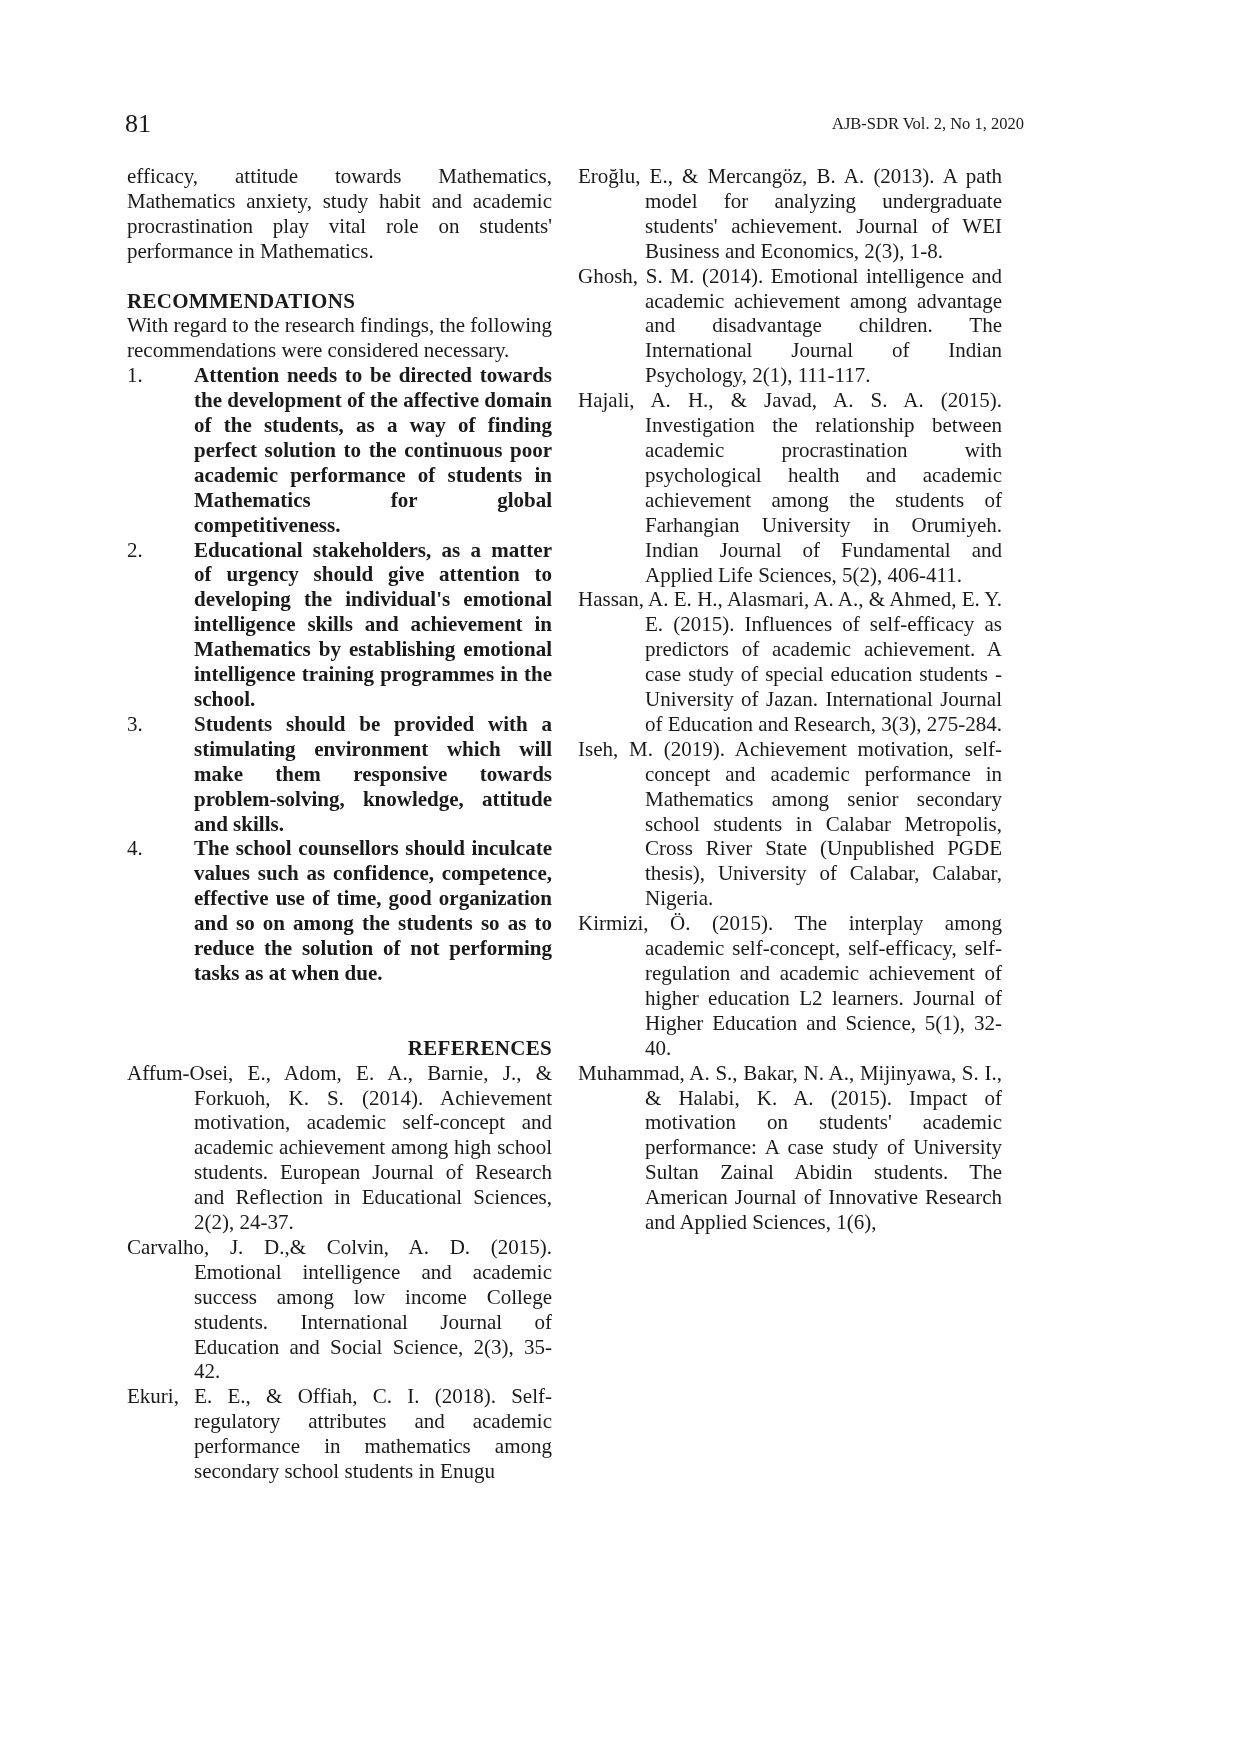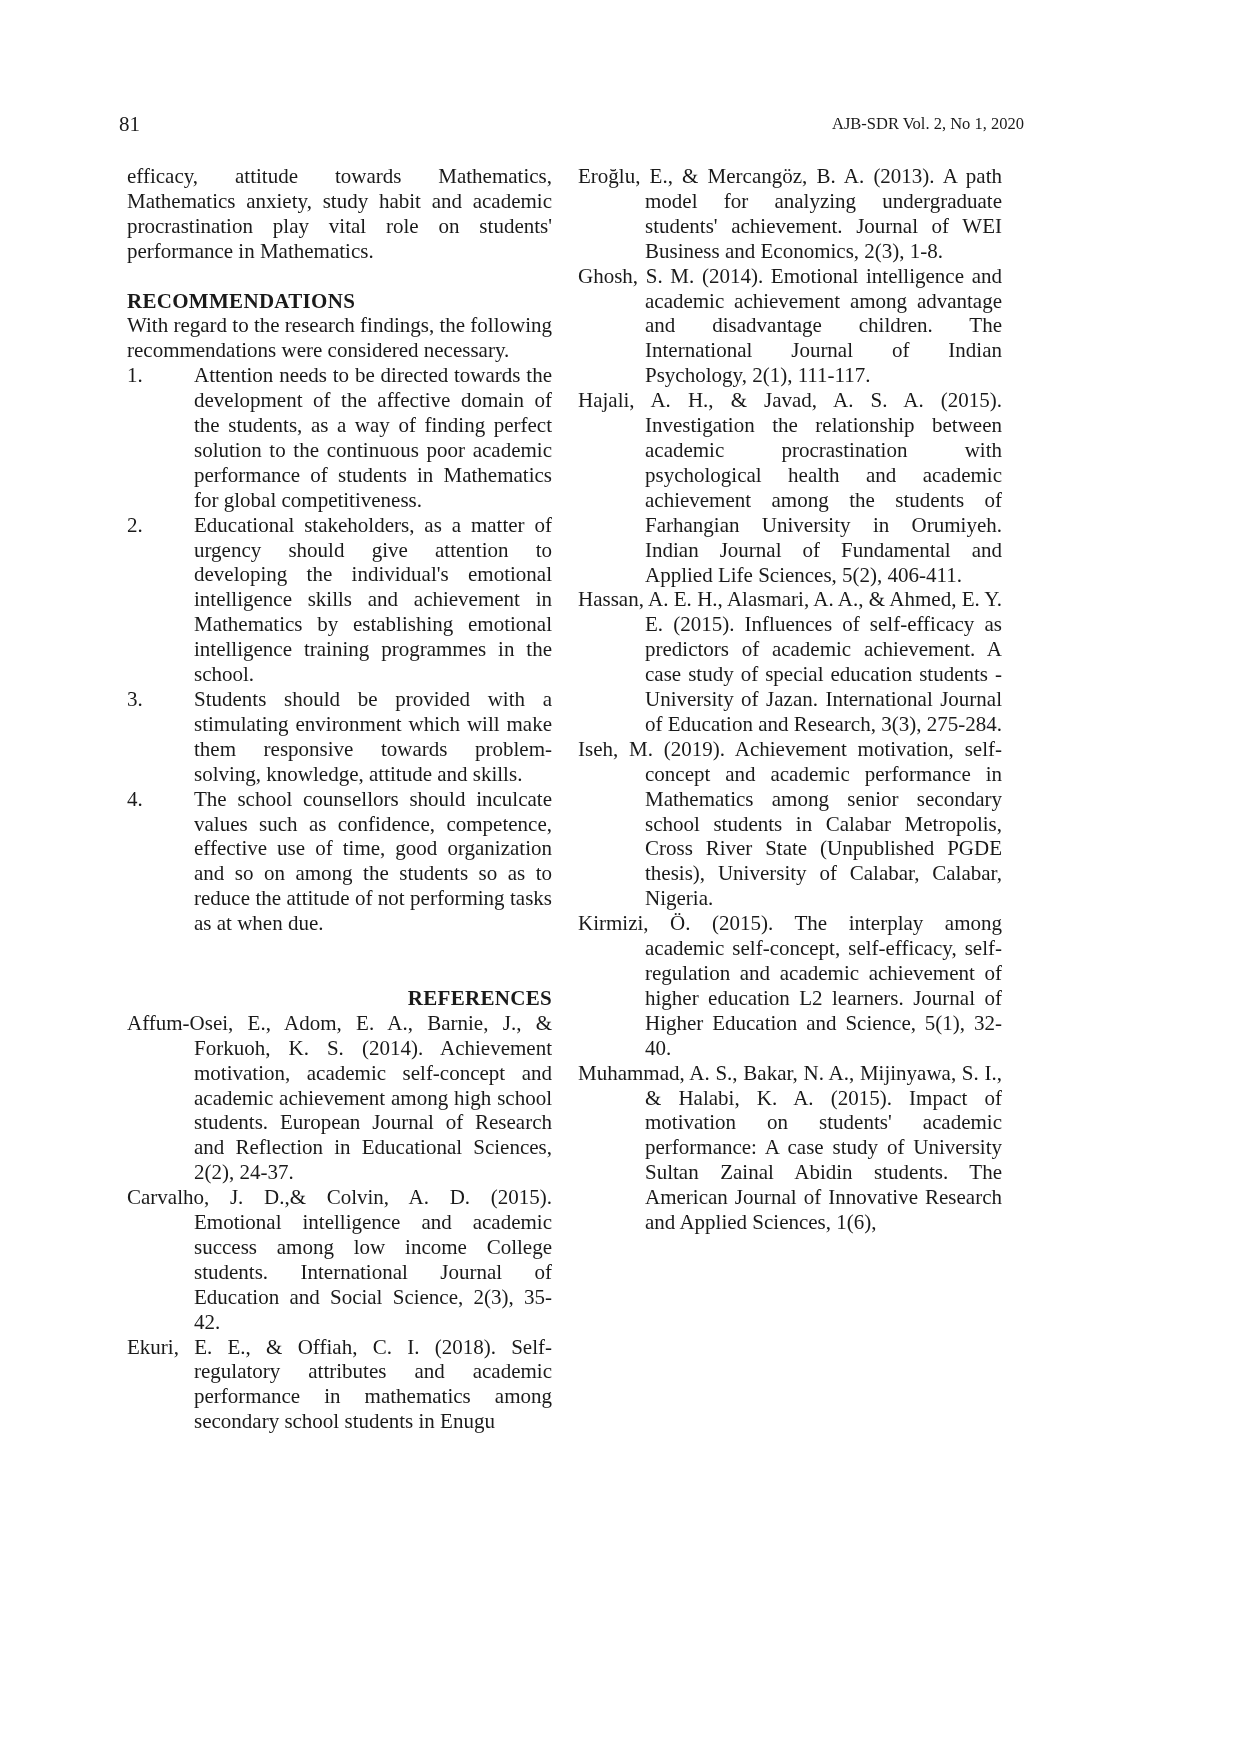--- a/index.html
+++ b/index.html
@@ -1,34 +1,34 @@
 <!DOCTYPE html>
 <html><head>
 <meta charset="utf-8">
 <style>
   html, body { margin: 0; padding: 0; background: #ffffff; }
   body {
     width: 1241px; height: 1754px; position: relative; overflow: hidden;
     font-family: "Liberation Serif", "DejaVu Serif", serif;
     color: #1a1a1a;
   }
-  .page-number { position: absolute; left: 119px; top: 112px; font-size: 21px; line-height: 24px; }
+  .page-number { position: absolute; left: 125px; top: 112px; font-size: 26px; line-height: 24px; }
   .running-header { position: absolute; left: 832px; top: 114px; width: 160px; font-size: 16.5px; line-height: 20px; white-space: nowrap; }
   .col { position: absolute; top: 162px; font-size: 21px; line-height: 24.9px; margin-left: 10px; }
   .col-left { left: 117px; width: 425px; }
   .col-right { left: 568px; width: 424px; }
   p { margin: 0; text-align: justify; }
   .heading { margin: 0; font-weight: bold; font-size: 21px; line-height: 24.9px; letter-spacing: 0.3px; }
   .heading-center { text-align: right; padding-left: 0; }
   .gap-1 { height: 24.9px; }
   .gap-2 { height: 49.8px; }
   .rec-list { margin: 0; padding: 0; list-style: none; }
   .rec-item { display: flex; }
   .rec-num { width: 67px; flex: 0 0 67px; }
-  .rec-text { flex: 1; text-align: justify; }
+  .rec-text { flex: 1; text-align: justify; font-weight: bold; }
   .ref { text-align: justify; padding-left: 67px; text-indent: -67px; }
   .ref-cont { text-align: justify; padding-left: 67px; }
 </style>
 </head>
 <body>
 
 <div class="page-number">81</div>
 <div class="running-header">AJB-SDR Vol. 2, No 1, 2020</div>
 
 <div class="col col-left">
@@ -45,21 +45,21 @@
     <li class="rec-item">
       <span class="rec-num">2.</span>
       <span class="rec-text">Educational stakeholders, as a matter of urgency should give attention to developing the individual's emotional intelligence skills and achievement in Mathematics by establishing emotional intelligence training programmes in the school.</span>
     </li>
     <li class="rec-item">
       <span class="rec-num">3.</span>
       <span class="rec-text">Students should be provided with a stimulating environment which will make them responsive towards problem-solving, knowledge, attitude and skills.</span>
     </li>
     <li class="rec-item">
       <span class="rec-num">4.</span>
-      <span class="rec-text">The school counsellors should inculcate values such as confidence, competence, effective use of time, good organization and so on among the students so as to reduce the attitude of not performing tasks as  at when due.</span>
+      <span class="rec-text">The school counsellors should inculcate values such as confidence, competence, effective use of time, good organization and so on among the students so as to reduce the solution of not performing tasks as  at when due.</span>
     </li>
   </ol>
   <div class="gap-2"></div>
   <h2 class="heading heading-center">REFERENCES</h2>
   <p class="ref">Affum-Osei, E., Adom, E. A., Barnie, J., &amp; Forkuoh, K. S. (2014). Achievement motivation, academic self-concept and academic achievement among high school students. European Journal of Research and Reflection in Educational Sciences, 2(2), 24-37.</p>
   <p class="ref">Carvalho, J. D.,&amp; Colvin, A. D. (2015). Emotional intelligence and academic success among low income College students. International Journal of Education and Social Science, 2(3), 35-42.</p>
   <p class="ref">Ekuri, E. E., &amp; Offiah, C. I. (2018). Self-regulatory attributes and academic performance in mathematics among secondary school students in Enugu</p>
 </div>
 
 <div class="col col-right">

